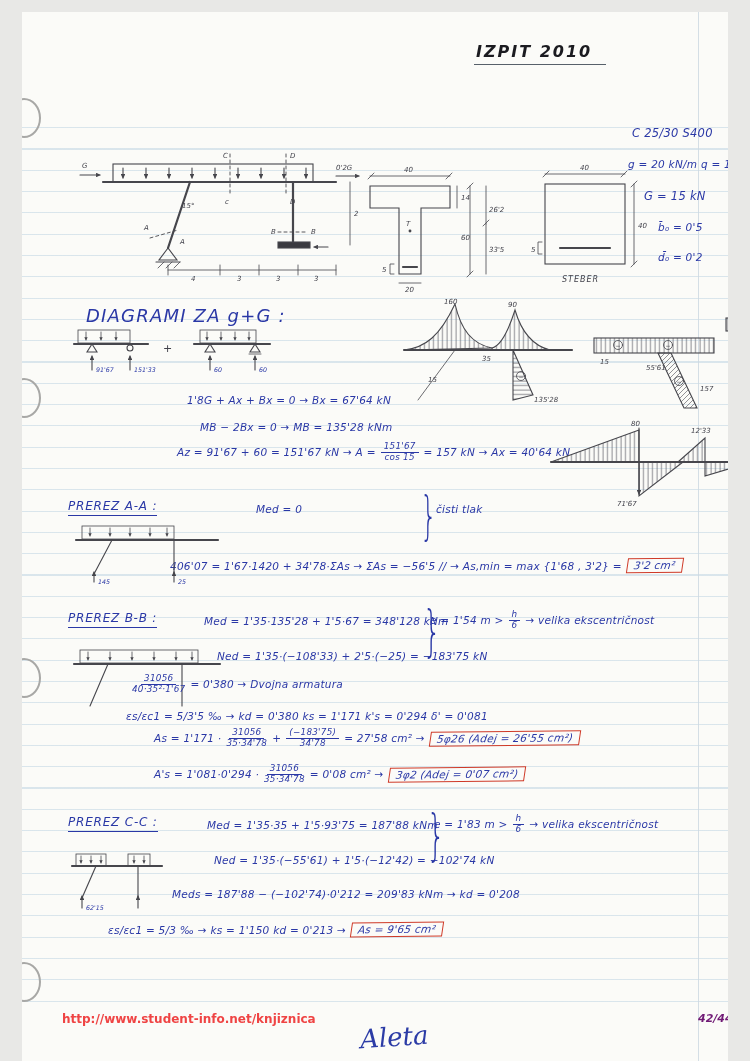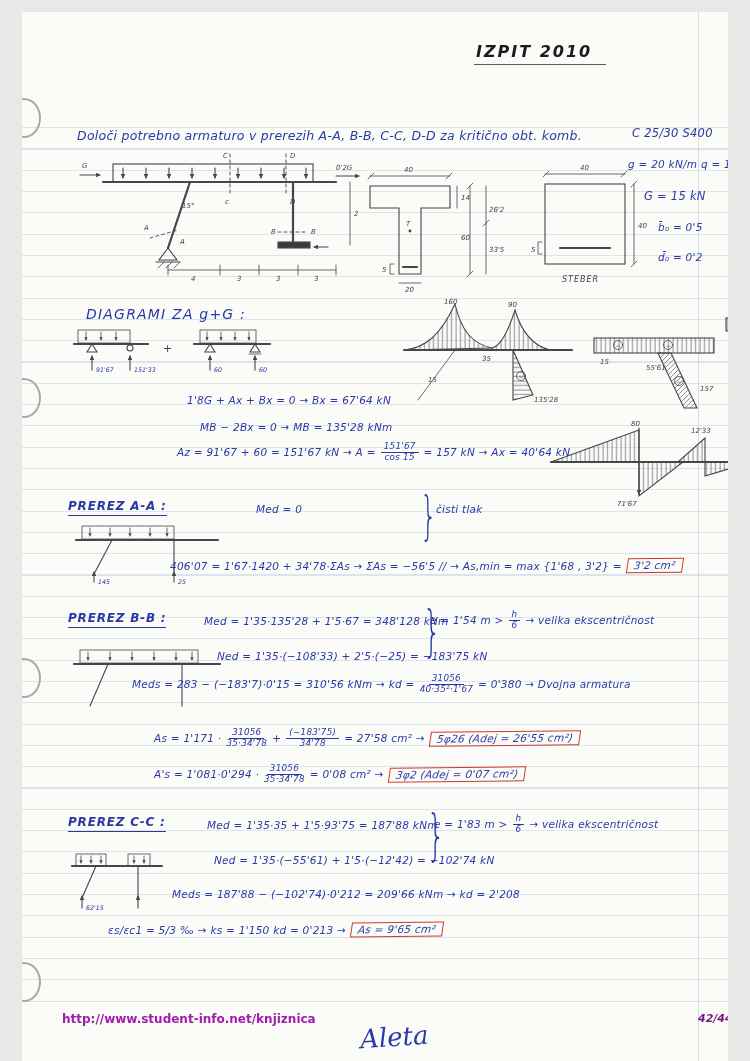--- a/index.html
+++ b/index.html
@@ -8,31 +8,31 @@
   
   .ruling{position:absolute;left:0;right:0;top:95px;height:895px;
           background:repeating-linear-gradient(to bottom,transparent 0 20.2px,#c3d7e4 20.2px 21.3px);
           opacity:.6;pointer-events:none;}
   .vline{position:absolute;top:0;bottom:0;left:676px;width:1px;background:#ccd8e2;opacity:.85;}
   .punch{position:absolute;left:-15px;width:30px;height:36px;border:2px solid #a8a8a6;border-radius:50%;background:transparent;}
   .bottom-edge{position:absolute;left:0;right:0;bottom:0;height:2px;background:#b8b8b4;}
   
   .hw{position:absolute;white-space:nowrap;font-style:italic;font-size:10.5px;letter-spacing:.25px;
       color:#2a38a6;line-height:1.15;}
-  .hd2{font-weight:bold;font-size:12px;border-bottom:1.5px solid #2a38a6;padding-bottom:1px;letter-spacing:.8px;}
+  .hd2{font-weight:normal;font-size:12px;border-bottom:1.5px solid #2a38a6;padding-bottom:1px;letter-spacing:.8px;}
   .big{font-size:12.5px;}
-  .caps{letter-spacing:1.2px;font-size:14px;}
+  .caps{letter-spacing:1.2px;font-size:18px;}
   .fx{display:flex;align-items:center;gap:5px;}
   .frac{display:inline-flex;flex-direction:column;align-items:center;line-height:1.1;font-size:8.8px;text-align:center;}
   .frac .fn{border-bottom:1px solid #2a38a6;padding:0 3px;}
   .redbox{border:1.7px solid #cf3a28;padding:0 6px 1px;transform:skewX(-9deg) rotate(-.6deg);display:inline-block;}
   .brace{position:absolute;font-weight:300;font-size:52px;color:#2a38a6;transform:scaleX(.5);line-height:.9;font-style:normal;}
   .exam{position:absolute;left:452px;top:30px;font-style:italic;font-size:16px;font-weight:bold;
         color:#1b1b20;letter-spacing:2px;border-bottom:1.6px solid #57606a;padding:0 14px 3px 2px;}
-  .footer-url{position:absolute;left:40px;top:1000px;font-weight:bold;font-size:12px;color:#a21caf;}
+  .footer-url{position:absolute;left:40px;top:1000px;font-weight:bold;font-size:12px;color:#ef4444;}
   .footer-page{position:absolute;left:676px;top:1000px;font-weight:bold;font-size:11px;color:#701a75;font-style:italic;}
   .signature{position:absolute;left:338px;top:1010px;font-family:"DejaVu Serif",serif;font-style:italic;
              font-size:26px;color:#2c3ca6;transform:rotate(-4deg);}
   
   svg.sk{position:absolute;overflow:visible;}
   .sk line,.sk path,.sk rect,.sk polygon,.sk polyline,.sk circle{stroke:#46464c;stroke-width:1.1;stroke-linecap:round;}
   .sk .w2{stroke-width:2.2;}
   .sk .thin{stroke-width:.8;}
   .sk .dash{stroke-dasharray:3 3;stroke-width:.9;}
   .sk text{stroke:none;fill:#41414a;font-family:"DejaVu Sans",sans-serif;font-style:italic;font-size:7px;}
@@ -62,21 +62,20 @@
   <div class="ruling"></div>
   <div class="vline"></div>
   <div class="punch" style="top:86px"></div>
   <div class="punch" style="top:366px"></div>
   <div class="punch" style="top:646px"></div>
   <div class="punch" style="top:950px"></div>
   <div class="bottom-edge"></div>
 
   <div class="exam">IZPIT 2010</div>
 
-  <div class="hw big" style="left:55px;top:117px">Določi potrebno armaturo v prerezih A-A, B-B, C-C, D-D za kritično obt. komb.</div>
 
   <div class="hw" style="left:610px;top:115px;font-size:11.5px">C 25/30    S400</div>
   <div class="hw" style="left:606px;top:146px">g = 20 kN/m     q = 15 kN/m</div>
   <div class="hw" style="left:622px;top:178px;font-size:11.5px">G = 15 kN</div>
   <div class="hw" style="left:636px;top:209px">b̄₀ = 0'5</div>
   <div class="hw" style="left:636px;top:239px">d̄₀ = 0'2</div>
 
   <svg class="sk" style="left:56px;top:138px" width="290" height="132" viewBox="0 0 290 132">
     <rect x="35" y="14" width="200" height="18" fill="none"></rect>
     <path d="M45 18 V28" fill="none" marker-end="url(#arr)"></path>
@@ -303,27 +302,27 @@
       <path d="M40 6 V14" class="thin" fill="none" marker-end="url(#arr)"></path>
     <path d="M62 6 V14" class="thin" fill="none" marker-end="url(#arr)"></path>
       <path d="M84 6 V14" class="thin" fill="none" marker-end="url(#arr)"></path>
     <path d="M106 6 V14" class="thin" fill="none" marker-end="url(#arr)"></path>
       <path d="M122 6 V14" class="thin" fill="none" marker-end="url(#arr)"></path>
     <line x1="4" y1="18" x2="150" y2="18" class="w2"></line>
     <line x1="38" y1="18" x2="20" y2="60"></line>
     <line x1="112" y1="18" x2="112" y2="60"></line>
   </svg>
   <div class="hw fx" style="left:110px;top:662px">
-    <span>Meds = 283 − (−183'7)·0'15 = 310'56 kNm  →  kd =</span>
     <span class="frac">
       <span class="fn">31056</span>
       <span>40·35²·1'67</span>
     </span>
     <span>= 0'380  →  Dvojna armatura</span>
   </div>
+  <div class="hw" style="left:104px;top:698px">εs/εc1 = 5/3'5 ‰  →  kd = 0'380    ks = 1'171    k's = 0'294    δ' = 0'081</div>
   <div class="hw fx" style="left:132px;top:716px">
     <span>As = 1'171 ·</span>
     <span class="frac">
       <span class="fn">31056</span>
       <span>35·34'78</span>
     </span>
     <span>+</span>
     <span class="frac">
       <span class="fn">(−183'75)</span>
       <span>34'78</span>
@@ -361,21 +360,21 @@
     <rect x="62" y="6" width="22" height="12" fill="none" class="thin"></rect>
     <path d="M68 8 V15" class="thin" fill="none" marker-end="url(#arr)"></path>
       <path d="M78 8 V15" class="thin" fill="none" marker-end="url(#arr)"></path>
     <line x1="6" y1="18" x2="96" y2="18" class="w2"></line>
     <line x1="30" y1="18" x2="16" y2="50"></line>
     <line x1="72" y1="18" x2="72" y2="50"></line>
     <path d="M16 60 V48" fill="none" marker-end="url(#arr)"></path>
     <text class="bl" x="20" y="62" style="font-size:6.3px">62'15</text>
     <path d="M72 60 V48" fill="none" marker-end="url(#arr)"></path>
   </svg>
-  <div class="hw" style="left:150px;top:876px">Meds = 187'88 − (−102'74)·0'212 = 209'66 kNm   →   kd = 2'208</div>
+  <div class="hw" style="left:150px;top:876px">Meds = 187'88 − (−102'74)·0'212 = 209'83 kNm   →   kd = 0'208</div>
   <div class="hw fx" style="left:86px;top:910px">
     <span>εs/εc1 = 5/3 ‰   →   ks = 1'150    kd = 0'213   →</span>
     <span class="redbox">As = 9'65 cm²</span>
   </div>
 
   <div class="footer-url">http://www.student-info.net/knjiznica</div>
   <div class="footer-page">42/44</div>
   <div class="signature">Aleta</div>
 </div>
 

